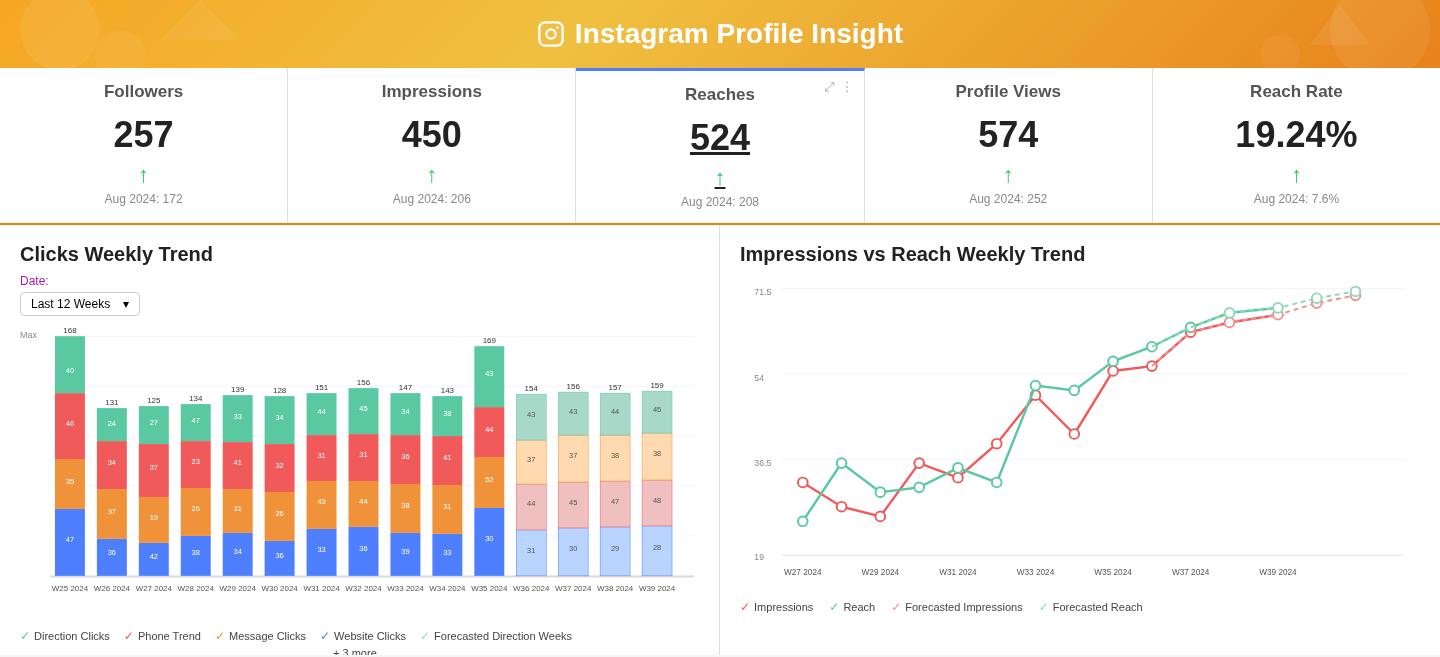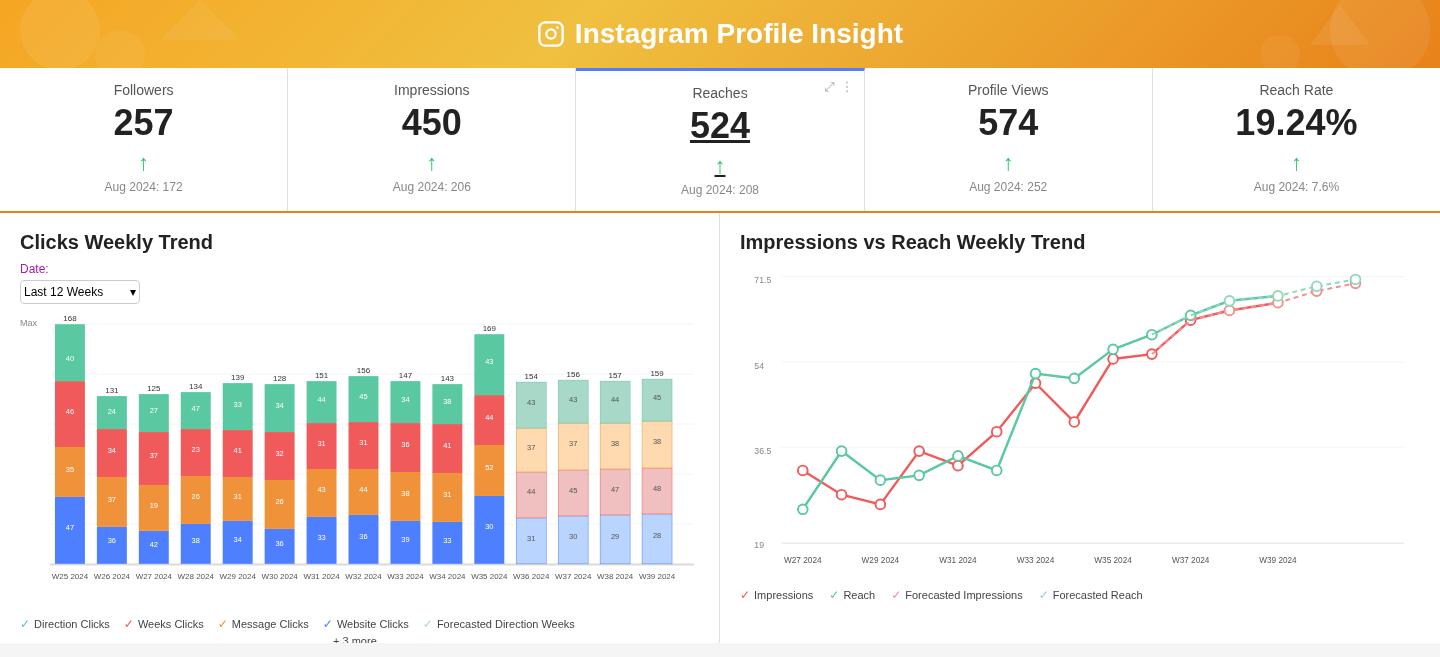--- a/index.html
+++ b/index.html
@@ -40,24 +40,24 @@
     .stat-card {
       flex: 1;
       padding: 14px 20px;
       text-align: center;
       border-right: 1px solid #e0e0e0;
       position: relative;
     }
     .stat-card:last-child { border-right: none; }
     .stat-card.active { border-top: 3px solid #4e7fff; }
     .stat-title {
-      font-size: 14px;
+      font-size: 17px;
       color: #555;
-      font-weight: 400;
-      margin-bottom: 4px;
+      font-weight: 700;
+      margin-bottom: 12px;
     }
     .stat-value {
       font-size: 36px;
       font-weight: 700;
       color: #222;
       display: flex;
       align-items: center;
       justify-content: center;
       gap: 6px;
       flex-direction: column;
@@ -102,21 +102,21 @@
     .date-label {
       font-size: 12px;
       color: #a21caf;
       margin-bottom: 4px;
     }
     .date-select {
       display: flex;
       align-items: center;
       border: 1px solid #ccc;
       border-radius: 4px;
-      padding: 4px 3px;
+      padding: 4px 10px;
       font-size: 12px;
       width: 120px;
       cursor: pointer;
       background: #fff;
       margin-bottom: 10px;
       gap: 4px;
     }
 
     
     .bar-chart-area {
@@ -468,21 +468,21 @@
       </svg>
     </div>
 
     <div class="legend">
       <div class="legend-item">
         <span style="color:#5ac8a0;font-size:12px;">✓</span>
         <span>Direction Clicks</span>
       </div>
       <div class="legend-item">
         <span style="color:#f05a5a;font-size:12px;">✓</span>
-        <span>Weeks Clicks</span>
+        <span>Phone Trend</span>
       </div>
       <div class="legend-item">
         <span style="color:#f0923a;font-size:12px;">✓</span>
         <span>Message Clicks</span>
       </div>
       <div class="legend-item">
         <span style="color:#4e7fff;font-size:12px;">✓</span>
         <span>Website Clicks</span>
       </div>
       <div class="legend-item">

